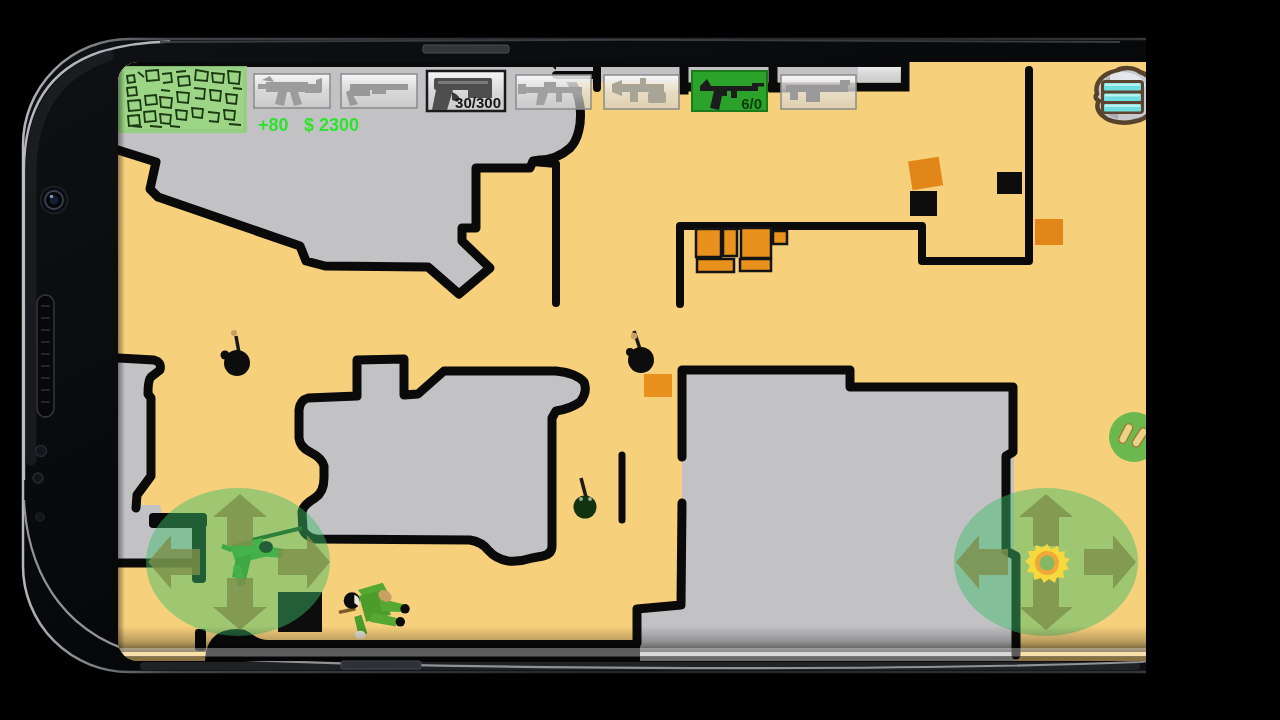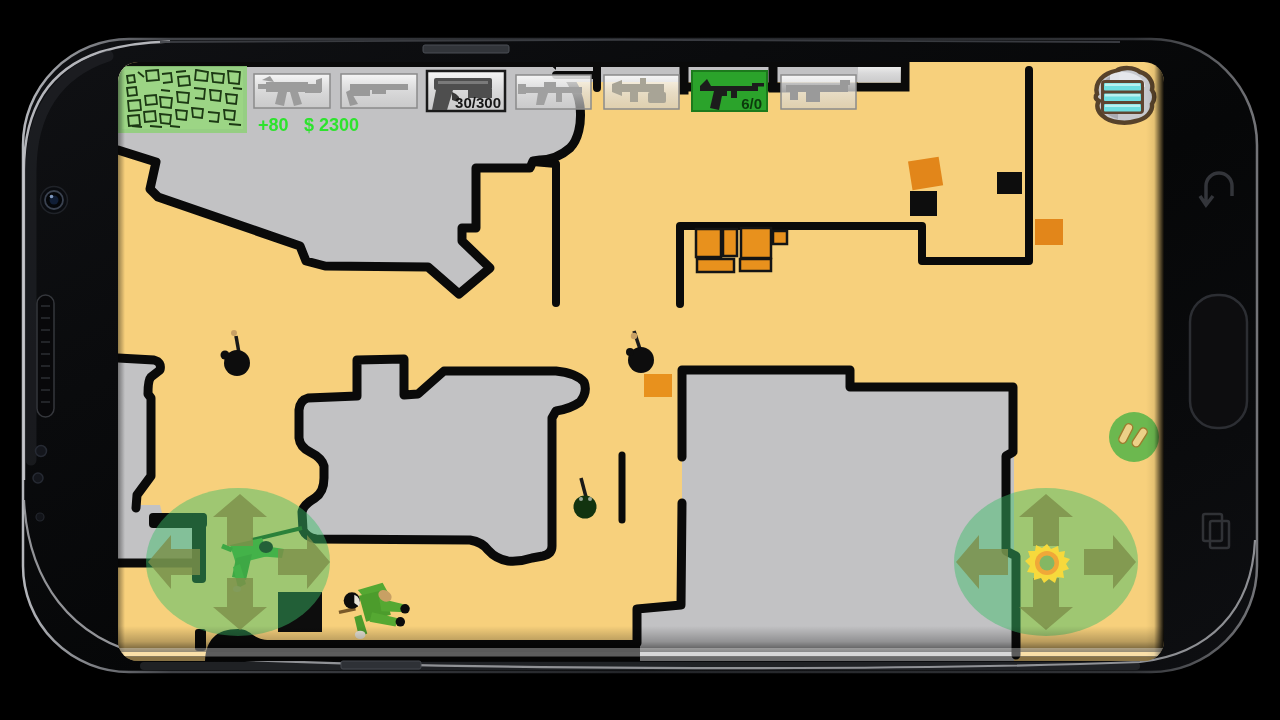--- a/index.html
+++ b/index.html
@@ -1,16 +1,16 @@
 <!DOCTYPE html>
 <html><head>
 <meta charset="utf-8">
 <style>
   html,body{margin:0;padding:0;background:#000;}
-  #stage{width:1280px;height:720px;position:relative;overflow:hidden;background:#000;
+  #stage{width:1146px;height:720px;position:relative;overflow:hidden;background:#000;
          font-family:"Liberation Sans", sans-serif;}
   svg{display:block}
 </style>
 </head>
 <body>
 <div id="stage">
 <svg width="1280" height="720" viewBox="0 0 1280 720">
 <defs>
   <clipPath id="scr">
           <rect x="118" y="62" width="1046" height="599" rx="20" ry="20"></rect>

